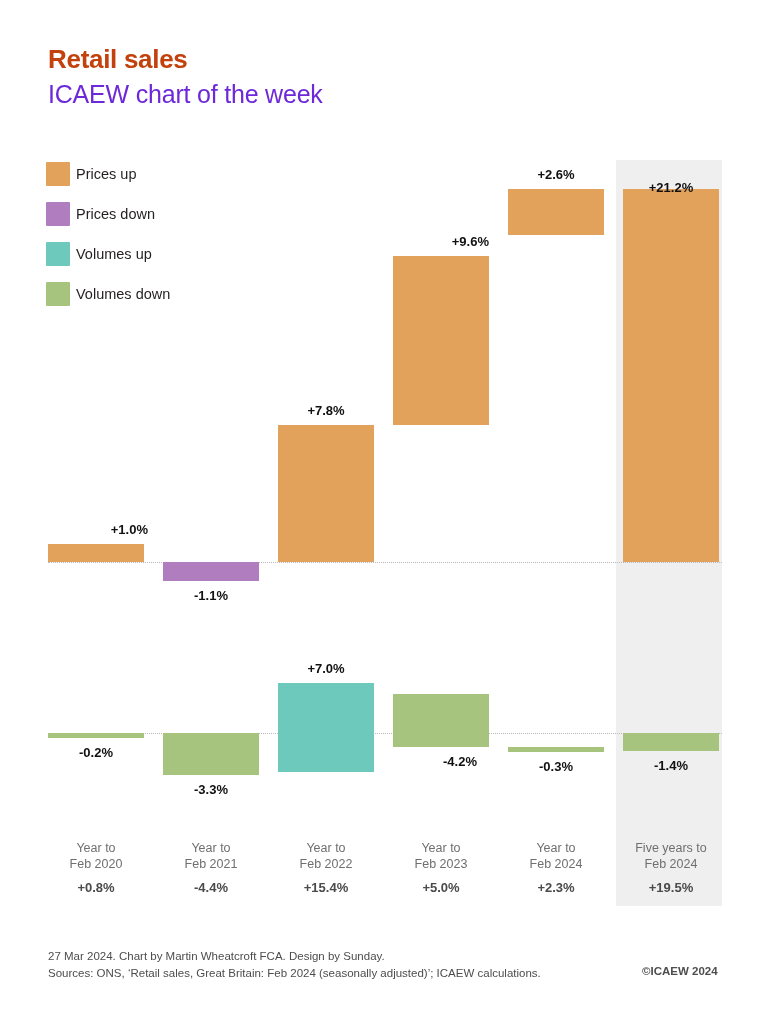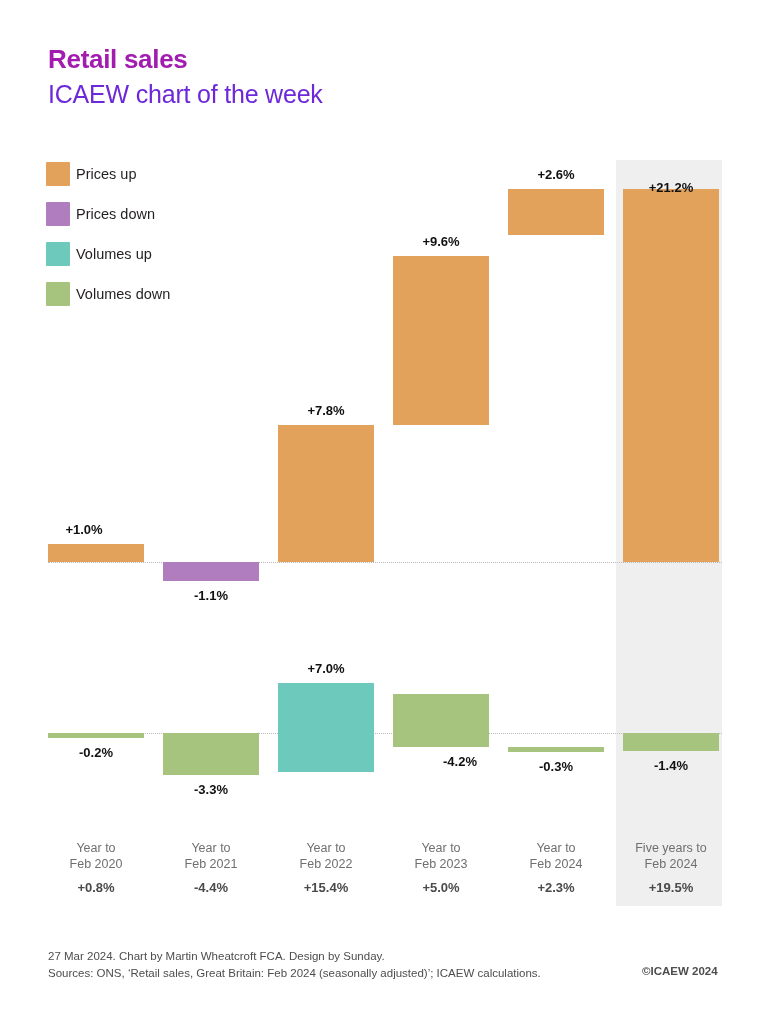--- a/index.html
+++ b/index.html
@@ -9,21 +9,21 @@
     font-family:"Liberation Sans", sans-serif;
     color:#231f20;
     overflow:hidden;
   }
   .page{position:relative;width:768px;height:1024px;}
 
   
   .title{
     position:absolute;left:48px;top:44px;
     font-size:26px;font-weight:bold;letter-spacing:-0.3px;
-    color:#a21caf;
+    color:#c2410c;
   }
   .subtitle{
     position:absolute;left:48px;top:80px;
     font-size:25px;font-weight:normal;letter-spacing:-0.2px;
     color:#6d28d9;
   }
 
   
   .highlight-band{
     position:absolute;
@@ -108,27 +108,27 @@
     </div>
     <div class="legend-row">
       <span class="legend-swatch" style="background: rgb(166, 196, 126);"></span>
       <span class="legend-label">Volumes down</span>
     </div>
   </div>
 
   <div class="plot" id="plot-top">
       <div class="zeroline" style="left: 48px; width: 674px; top: 562px;"></div>
       <div class="bar" style="left: 48px; top: 544.4px; width: 96px; height: 17.6px; background: rgb(226, 162, 92);"></div>
-      <div class="vlabel" style="left: 36px; width: 96px; top: 522.4px;">+1.0%</div>
+      <div class="vlabel" style="left: 52px; width: 96px; top: 522.4px; text-align: right;">+1.0%</div>
       <div class="bar" style="left: 163px; top: 562px; width: 96px; height: 19.36px; background: rgb(176, 126, 190);"></div>
       <div class="vlabel" style="left: 163px; width: 96px; top: 588.36px; text-align: center;">-1.1%</div>
       <div class="bar" style="left: 278px; top: 424.72px; width: 96px; height: 137.28px; background: rgb(226, 162, 92);"></div>
       <div class="vlabel" style="left: 278px; width: 96px; top: 402.72px;">+7.8%</div>
       <div class="bar" style="left: 393px; top: 255.76px; width: 96px; height: 168.96px; background: rgb(226, 162, 92);"></div>
-      <div class="vlabel" style="left: 393px; width: 96px; top: 233.76px;">+9.6%</div>
+      <div class="vlabel" style="left: 393px; width: 96px; top: 233.76px; text-align: right;">+9.6%</div>
       <div class="bar" style="left: 508px; top: 188.88px; width: 96px; height: 45.76px; background: rgb(226, 162, 92);"></div>
       <div class="vlabel" style="left: 508px; width: 96px; top: 166.88px;">+2.6%</div>
       <div class="bar" style="left: 623px; top: 188.88px; width: 96px; height: 373.12px; background: rgb(226, 162, 92);"></div>
       <div class="vlabel" style="left: 623px; width: 96px; top: 180px;">+21.2%</div>
     </div>
   <div class="plot" id="plot-bottom">
       <div class="zeroline" style="left: 48px; width: 674px; top: 733px;"></div>
       <div class="bar" style="left: 48px; top: 733px; width: 96px; height: 5px; background: rgb(166, 196, 126);"></div>
       <div class="vlabel" style="left: 48px; width: 96px; top: 745px;">-0.2%</div>
       <div class="bar" style="left: 163px; top: 733px; width: 96px; height: 41.91px; background: rgb(166, 196, 126);"></div>

